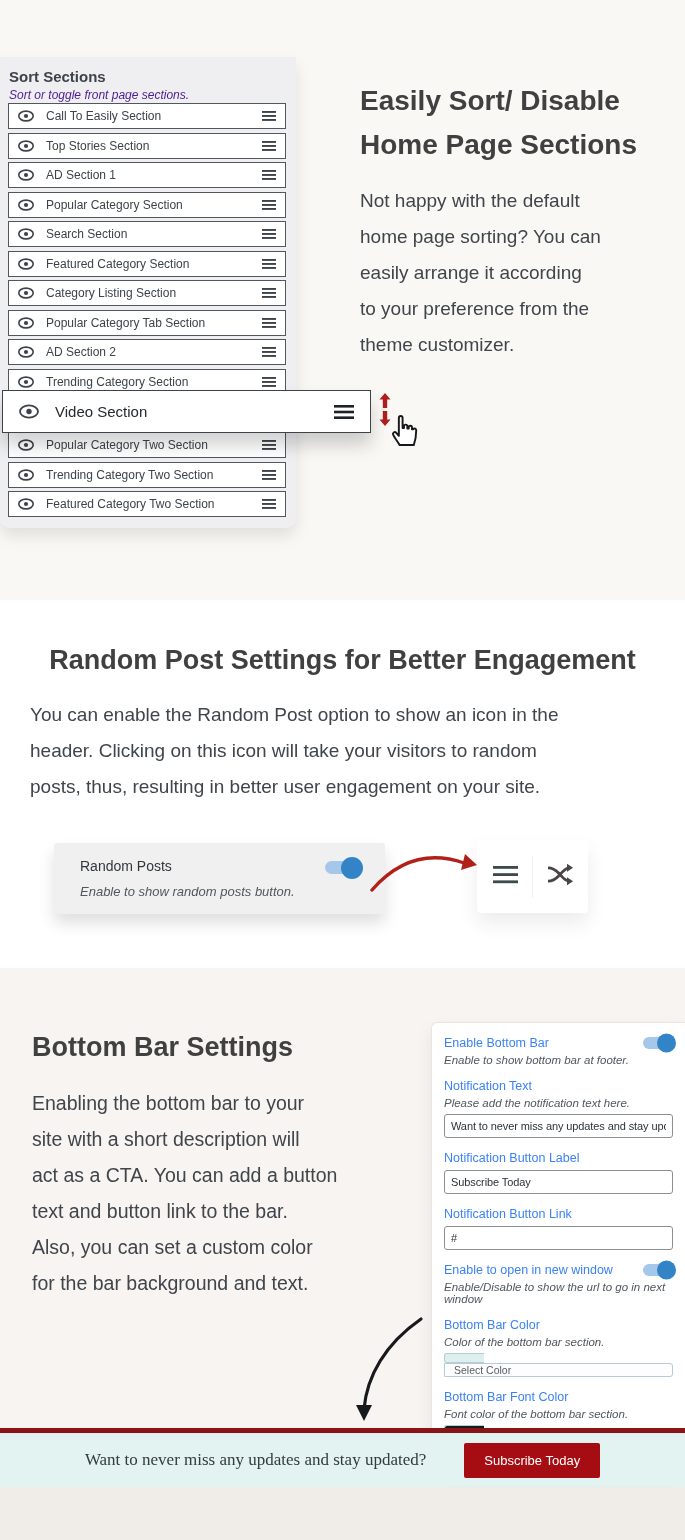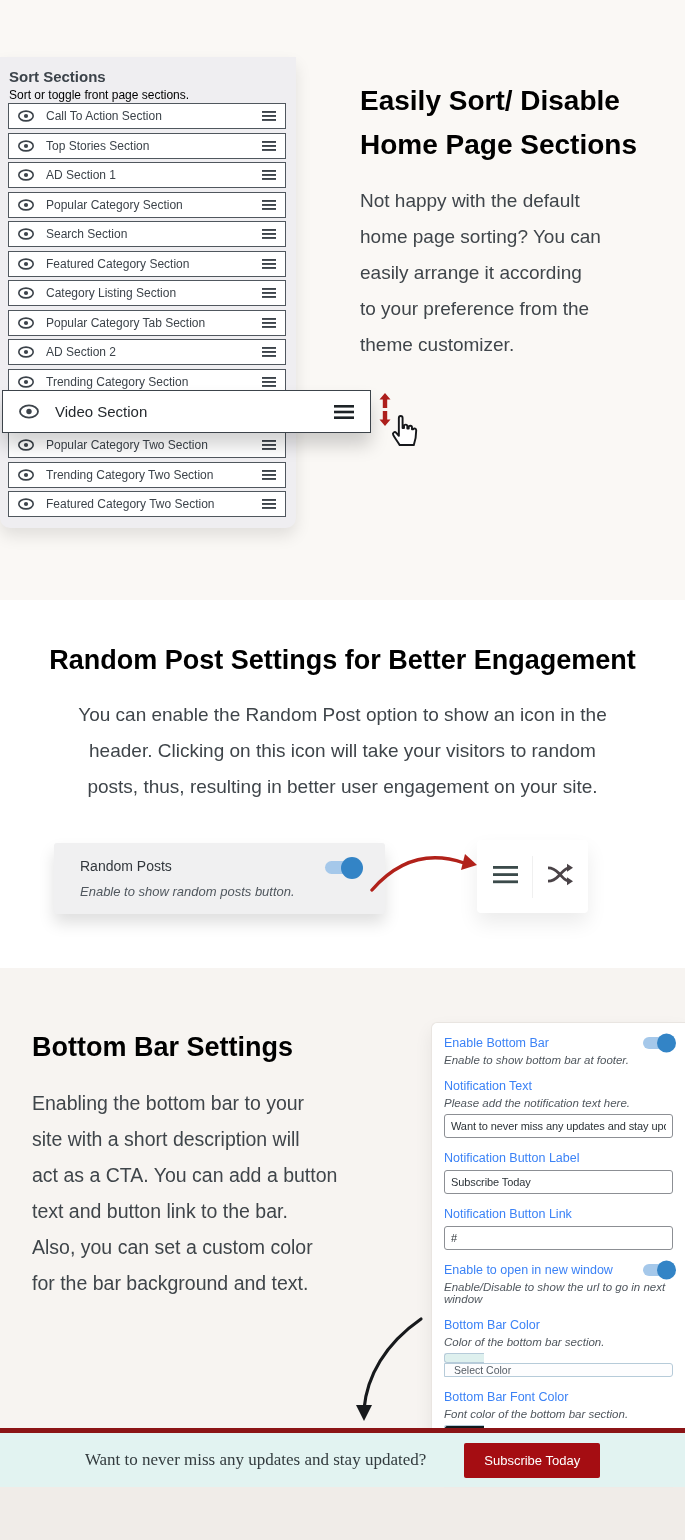--- a/index.html
+++ b/index.html
@@ -9,44 +9,44 @@
   
   .sec-a{position:absolute;left:0;top:0;width:685px;height:600px;background:#faf8f5;}
   .sec-b{position:absolute;left:0;top:600px;width:685px;height:368px;background:#ffffff;}
   .sec-c{position:absolute;left:0;top:968px;width:685px;height:460px;background:#f7f4f1;}
   .sec-d{position:absolute;left:0;top:1487px;width:685px;height:53px;background:#f0ece8;}
 
   
   .sort-panel{position:absolute;left:0;top:57px;width:296px;height:471px;background:#efeef1;
     border-radius:0 0 10px 10px;box-shadow:0 8px 16px rgba(0,0,0,.10);}
   .sort-title{position:absolute;left:9px;top:11px;font-size:15px;font-weight:bold;color:#3c434a;}
-  .sort-sub{position:absolute;left:9px;top:31px;font-size:12px;color:#000000;}
+  .sort-sub{position:absolute;left:9px;top:31px;font-size:12px;font-style:italic;color:#4c1d95;}
   .rows-before{position:absolute;left:8px;top:46px;width:278px;}
   .rows-after{position:absolute;left:8px;top:375px;width:278px;}
   .sort-row{box-sizing:border-box;height:26px;margin-bottom:3.5px;background:#fff;border:1px solid #50575e;
     display:flex;align-items:center;padding:0 9px;gap:12px;}
   .sort-row .row-label{flex:1;font-size:12px;color:#3c434a;white-space:nowrap;overflow:hidden;}
   .eye{display:flex;align-items:center;color:#3c434a;}
   .grab{display:flex;align-items:center;color:#3c434a;}
 
   .video-row{position:absolute;left:2px;top:390px;width:369px;height:43px;box-sizing:border-box;background:#fff;
     border:1px solid #3c434a;box-shadow:0 12px 18px rgba(0,0,0,.18);display:flex;align-items:center;padding:17px 16px;gap:16px;z-index:5;}
   .video-row .row-label{flex:1;font-size:15px;color:#24292e;}
 
   .mini-arrows{position:absolute;left:379px;top:393px;z-index:6;display:flex;flex-direction:column;gap:3px;}
   .hand{position:absolute;left:388px;top:411px;z-index:7;}
 
   
-  .h-big{font-weight:bold;color:#000000;white-space:pre-line;}
+  .h-big{font-weight:bold;color:#404040;white-space:pre-line;}
   .para{color:#3f454a;white-space:pre-line;}
   .sortsec-head{position:absolute;left:360px;top:79px;width:310px;font-size:28px;line-height:44px;}
   .sortsec-body{position:absolute;left:360px;top:183px;width:310px;font-size:19px;line-height:36px;}
 
   .rand-head{position:absolute;left:0;top:642px;width:685px;text-align:center;font-size:27px;line-height:36px;}
-  .rand-body{position:absolute;left:30px;top:697px;width:625px;text-align:center;font-size:19px;line-height:36px;}
+  .rand-body{position:absolute;left:30px;top:697px;width:625px;text-align:left;font-size:19px;line-height:36px;}
 
   .bb-head{position:absolute;left:32px;top:1028px;width:400px;font-size:27px;line-height:38px;}
   .bb-body{position:absolute;left:32px;top:1085px;width:400px;font-size:19.5px;line-height:36px;}
 
   
   .rand-card{position:absolute;left:54px;top:843px;width:331px;height:71px;background:#f0f0f1;border-radius:3px;
     box-shadow:0 9px 16px rgba(0,0,0,.13);}
   .rand-card .lbl{position:absolute;left:26px;top:15px;font-size:14px;color:#32373c;}
   .rand-card .dsc{position:absolute;left:26px;top:41px;font-size:13px;font-style:italic;color:#50575e;}
   .toggle{position:absolute;width:34px;height:13px;}
@@ -99,21 +99,21 @@
     <div class="sort-title">Sort Sections</div>
     <div class="sort-sub">Sort or toggle front page sections.</div>
     <div class="rows-before" id="rows-before">
   <div class="sort-row">
     <span class="eye">
       <svg width="16" height="12" viewBox="0 0 16 12">
               <ellipse cx="8" cy="6" rx="7.2" ry="4.9" fill="none" stroke="currentColor" stroke-width="1.6"></ellipse>
               <circle cx="8" cy="6" r="2.1" fill="currentColor"></circle>
             </svg>
     </span>
-    <span class="row-label">Call To Action Section</span>
+    <span class="row-label">Call To Easily Section</span>
     <span class="grab">
       <svg width="14" height="10" viewBox="0 0 14 10">
               <rect y="0" width="14" height="1.9" fill="#3c434a"></rect>
               <rect y="4" width="14" height="1.9" fill="#3c434a"></rect>
               <rect y="8" width="14" height="1.9" fill="#3c434a"></rect>
             </svg>
     </span>
   </div>
 
   <div class="sort-row">

